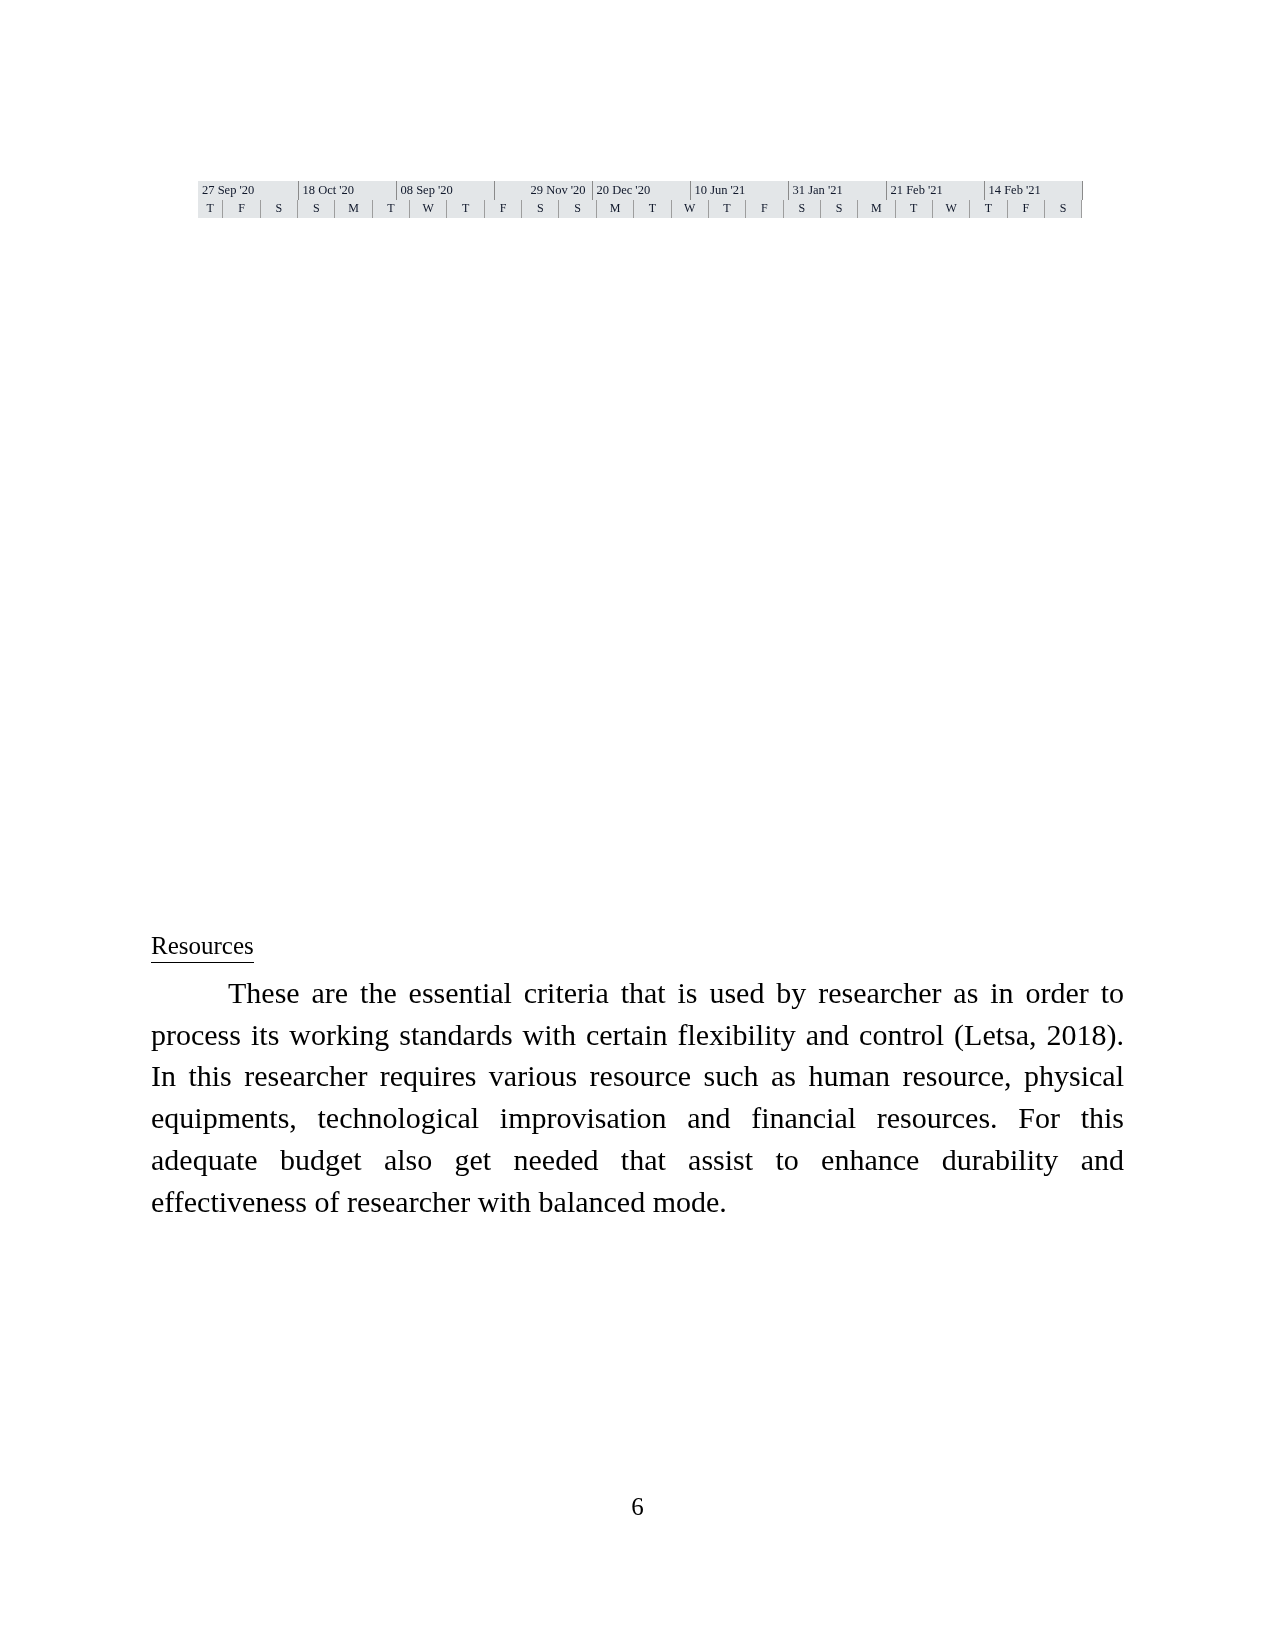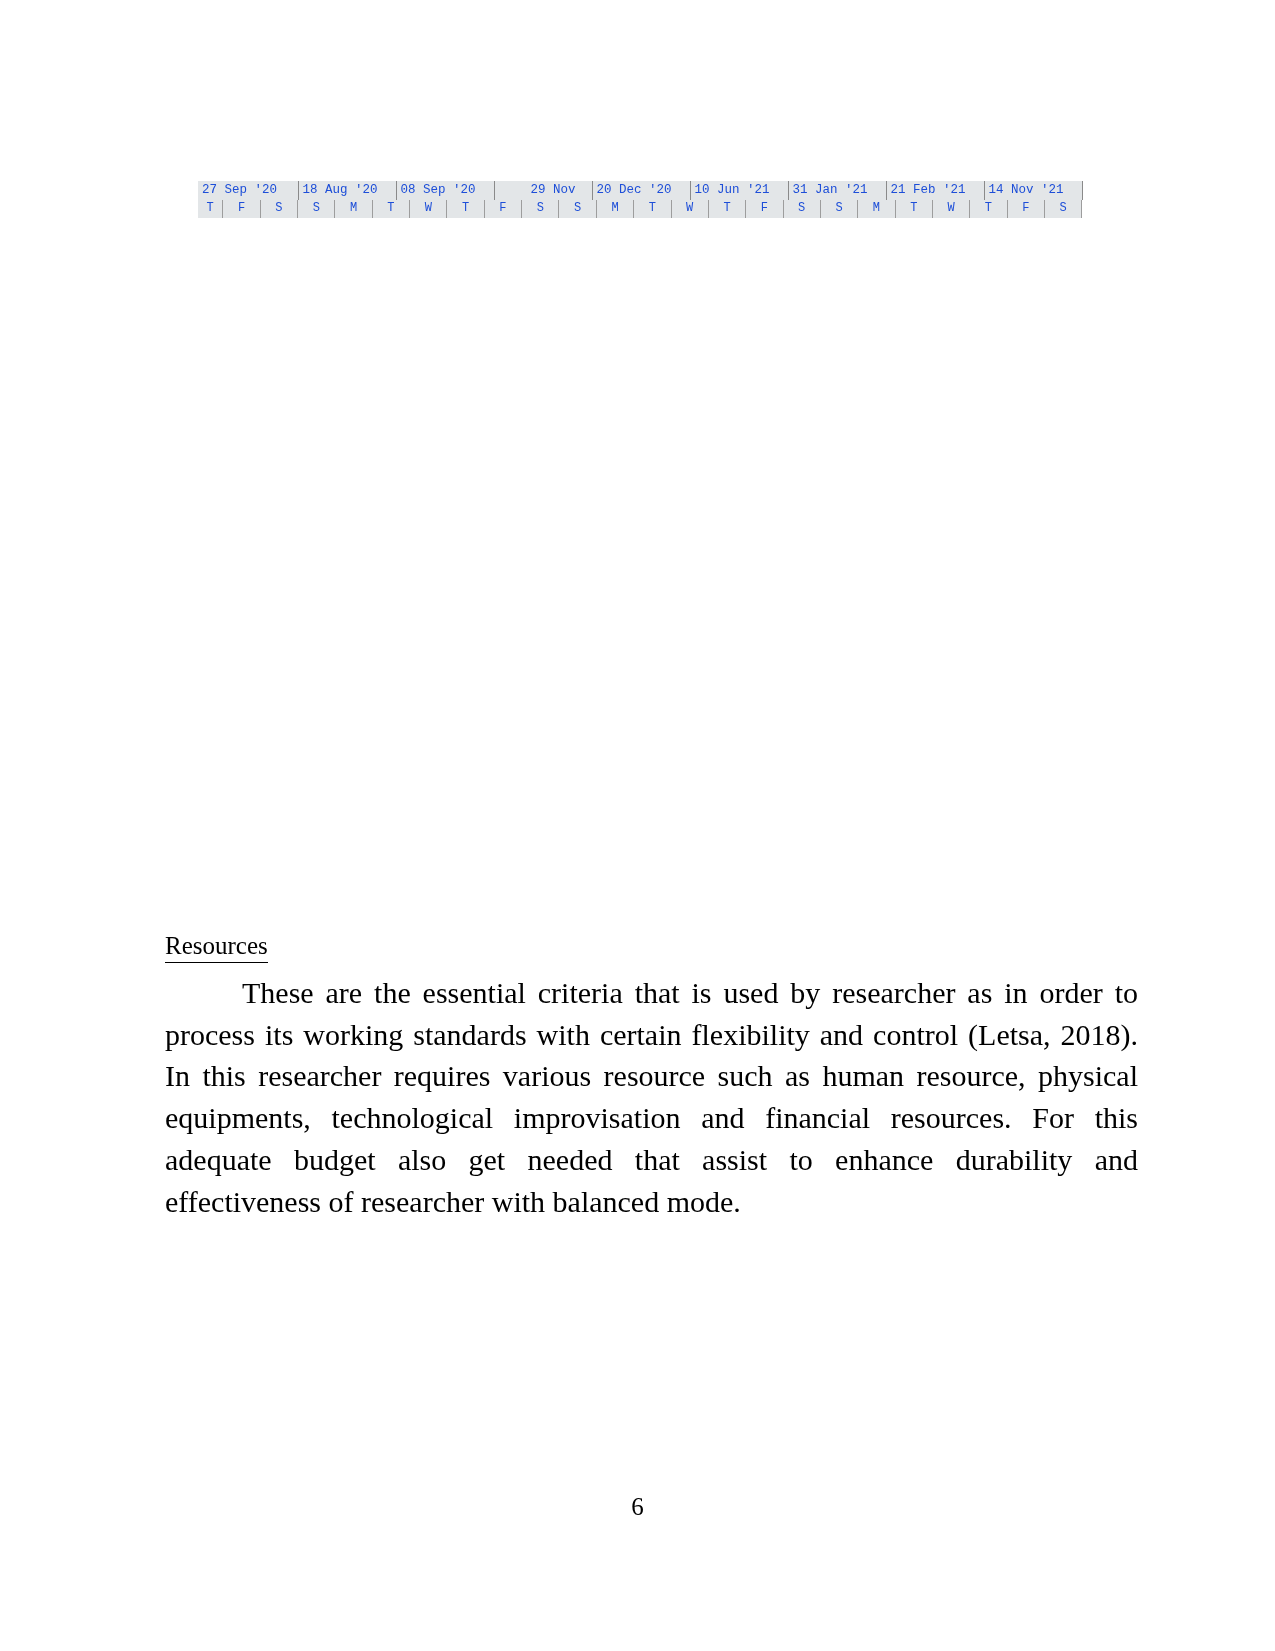--- a/index.html
+++ b/index.html
@@ -9,58 +9,58 @@
        -webkit-font-smoothing:antialiased;}
   .page{position:absolute;left:0;top:0;width:1275px;height:1651px;background:#fff;}
 
   
   #gantt{position:absolute;left:198px;top:181px;width:885px;height:433px;}
 
   .tl{position:absolute;left:0;top:0;width:885px;box-sizing:border-box;}
   .tl-row{display:flex;box-sizing:border-box;}
   .tl-major{height:19px;}
   .tl-minor{height:18px;}
-  .tl-cell{box-sizing:border-box;background:#e3e6e8;color:#1d4ed8;
-           font-family:Liberation Mono, monospace;overflow:hidden;}
+  .tl-cell{box-sizing:border-box;background:#e3e6e8;color:#0f172a;
+           font-family:Liberation Serif, serif;overflow:hidden;}
   .tl-major .tl-cell{line-height:18px;font-size:12.5px;
            border-right:1px solid #8a8a8a;padding-left:4px;}
   .tl-minor .tl-cell{line-height:17px;font-size:12px;text-align:center;
            border-right:1px solid #9d9d9d;}
 
   
   #pert{position:absolute;left:0;top:0;width:1275px;height:1651px;
         pointer-events:none;}
 
   
-  #body-text{position:absolute;left:165px;top:930px;width:973px;}
+  #body-text{position:absolute;left:151px;top:930px;width:973px;}
   .heading{font-size:25px;font-weight:400;margin:0;line-height:31px;
            display:inline-block;border-bottom:1.6px solid #000;
            padding-bottom:1px;}
   .para{font-size:30px;line-height:41.7px;margin:0;text-align:justify;
         text-indent:77px;padding-top:9px;}
   #pageno{position:absolute;left:0;top:1492px;width:1275px;text-align:center;
           font-size:25px;line-height:30px;}
 </style>
 </head>
 <body>
 
 <div class="page">
 
   <div id="gantt">
     <div class="tl">
       <div class="tl-row tl-major" id="tl-major">
           <div class="tl-cell" style="width: 100.5px;">27 Sep '20</div>
-          <div class="tl-cell" style="width: 98px;">18 Aug '20</div>
+          <div class="tl-cell" style="width: 98px;">18 Oct '20</div>
           <div class="tl-cell" style="width: 98px;">08 Sep '20</div>
           <div class="tl-cell" style="width: 98px; padding-left: 36px;">29 Nov '20</div>
           <div class="tl-cell" style="width: 98px;">20 Dec '20</div>
           <div class="tl-cell" style="width: 98px;">10 Jun '21</div>
           <div class="tl-cell" style="width: 98px;">31 Jan '21</div>
           <div class="tl-cell" style="width: 98px;">21 Feb '21</div>
-          <div class="tl-cell" style="width: 98px;">14 Nov '21</div>
+          <div class="tl-cell" style="width: 98px;">14 Feb '21</div>
         </div>
       <div class="tl-row tl-minor" id="tl-minor">
           <div class="tl-cell" style="width: 25.4px;">T</div>
           <div class="tl-cell" style="width: 37.35px;">F</div>
           <div class="tl-cell" style="width: 37.35px;">S</div>
           <div class="tl-cell" style="width: 37.35px;">S</div>
           <div class="tl-cell" style="width: 37.35px;">M</div>
           <div class="tl-cell" style="width: 37.35px;">T</div>
           <div class="tl-cell" style="width: 37.35px;">W</div>
           <div class="tl-cell" style="width: 37.35px;">T</div>

